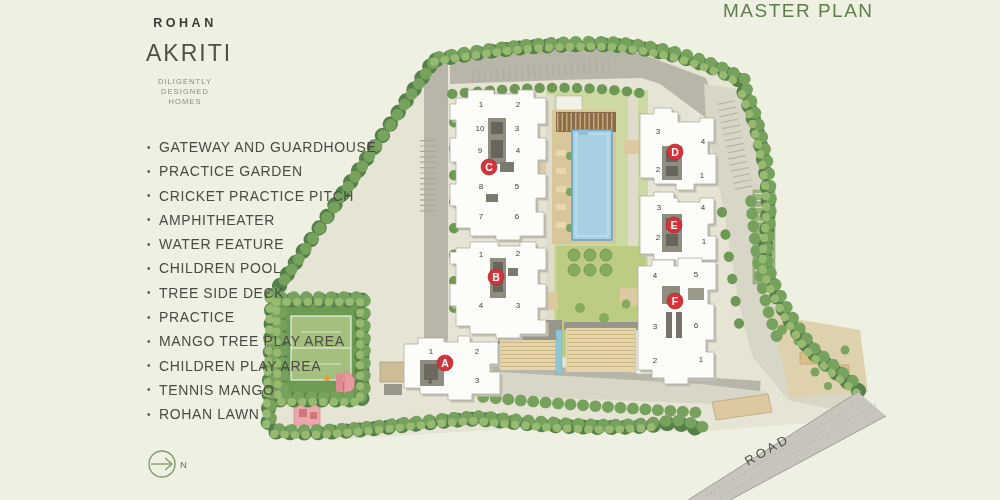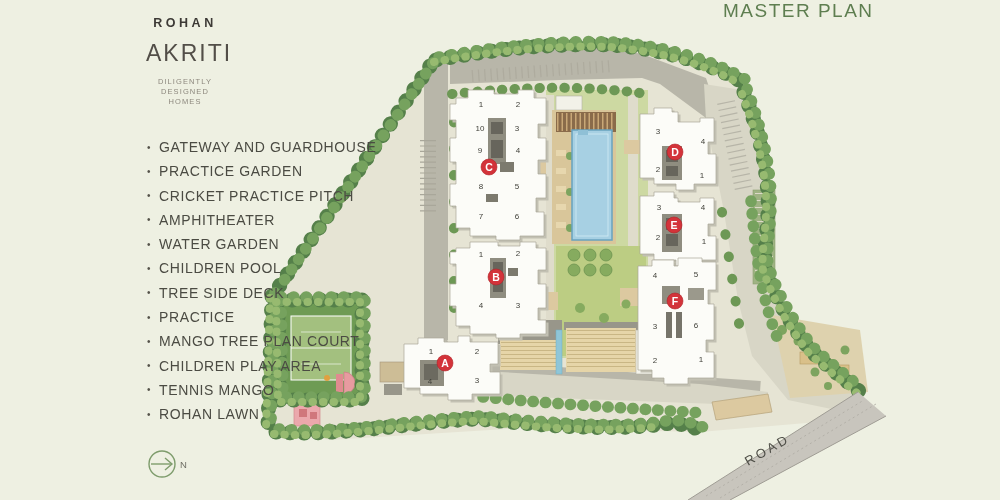--- a/index.html
+++ b/index.html
@@ -323,23 +323,23 @@
     </div>
   </div>
 
   <div class="master-title">MASTER PLAN</div>
 
   <ul class="amenities" id="amenities-list">
       <li>GATEWAY AND GUARDHOUSE</li>
       <li>PRACTICE GARDEN</li>
       <li>CRICKET PRACTICE PITCH</li>
       <li>AMPHITHEATER</li>
-      <li>WATER GARDEN</li>
+      <li>WATER FEATURE</li>
       <li>CHILDREN POOL</li>
       <li>TREE SIDE DECK</li>
       <li>PRACTICE</li>
-      <li>MANGO TREE PLAN COURT</li>
+      <li>MANGO TREE PLAY AREA</li>
       <li>CHILDREN PLAY AREA</li>
       <li>TENNIS MANGO</li>
       <li>ROHAN LAWN</li>
     </ul>
 
 </div>
 
 </body></html>

